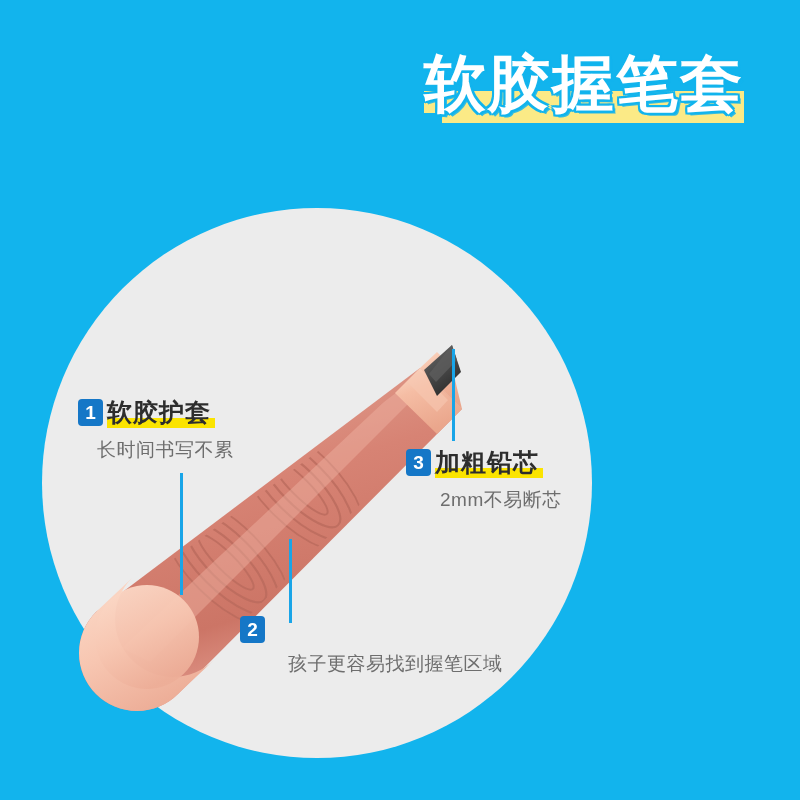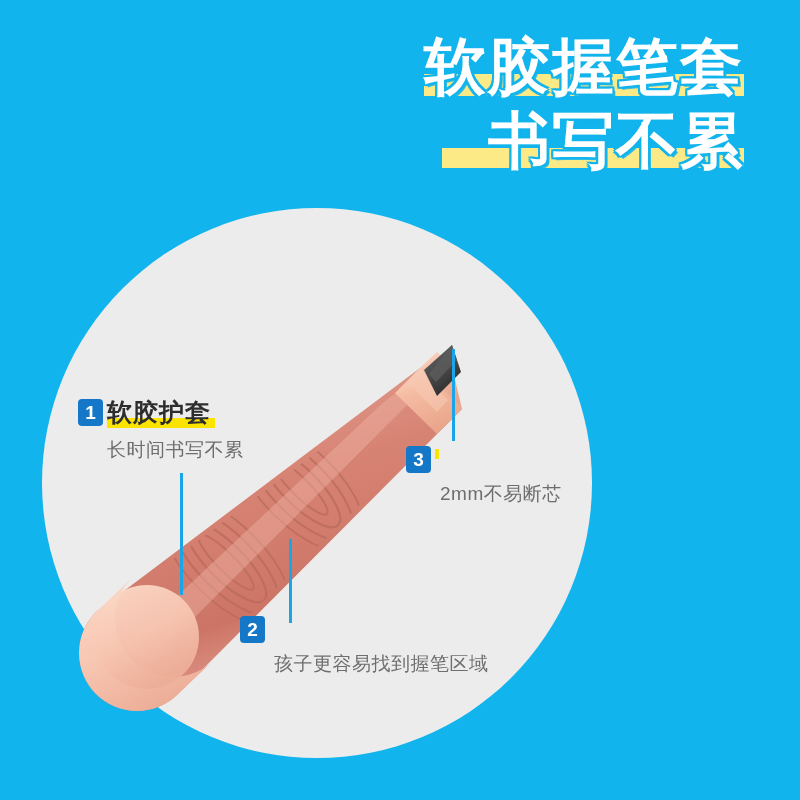--- a/index.html
+++ b/index.html
@@ -14,21 +14,21 @@
     height: 800px;
     overflow: hidden;
     font-family: "Liberation Sans", "DejaVu Sans", sans-serif;
     background: #12b4ed;
     -webkit-font-smoothing: antialiased;
   }
 
   
   .headline {
     position: absolute;
-    top: 36px;
+    top: 53px;
     right: 56px;
     text-align: right;
     z-index: 6;
   }
   .hl-line {
     position: relative;
     display: block;
     line-height: 1.0;
     margin-bottom: 12px;
     white-space: nowrap;
@@ -141,42 +141,41 @@
     position: relative;
     z-index: 2;
     font-size: 25px;
     font-weight: 700;
     color: #2d2d2d;
     letter-spacing: 1px;
     white-space: nowrap;
   }
   .co-sub {
     margin-top: 8px;
-    margin-left: 29px;
+    margin-left: 19px;
     font-size: 19px;
     color: #6e6e6e;
     letter-spacing: 0.5px;
     white-space: nowrap;
   }
-  .callout-2 .co-sub { margin-left: 34px; }
+  .callout-2 .co-sub { margin-left: 48px; }
   .callout-3 .co-sub { margin-left: 34px; }
 </style>
 </head>
 <body>
 
 <div id="poster">
 
   <div class="headline">
     <span class="hl-line hl-line--one">
       <span class="hl-bar"></span>
       <span class="hl-text">软胶握笔套</span>
     </span>
     <span class="hl-line hl-line--two">
       <span class="hl-bar"></span>
-      <span class="hl-text">书写不累</span>
     </span>
   </div>
 
   <div class="circle-stage"></div>
 
   <div class="pencil-wrap">
     <svg width="800" height="800" viewBox="0 0 800 800" xmlns="http://www.w3.org/2000/svg">
       <defs>
         <linearGradient id="bodyGrad" x1="0" y1="0" x2="0.35" y2="1">
           <stop offset="0%" stop-color="#e8a294"></stop>
@@ -261,18 +260,19 @@
       <div class="co-badge">2</div>
     </div>
     <div class="co-sub">孩子更容易找到握笔区域</div>
   </div>
 
   <div class="callout callout-3">
     <div class="co-head">
       <div class="co-badge">3</div>
       <div class="co-title-wrap">
         <span class="co-title-bar"></span>
+        <span class="co-title">加粗铅芯</span>
       </div>
     </div>
     <div class="co-sub">2mm不易断芯</div>
   </div>
 
 </div>
 
 </body></html>

